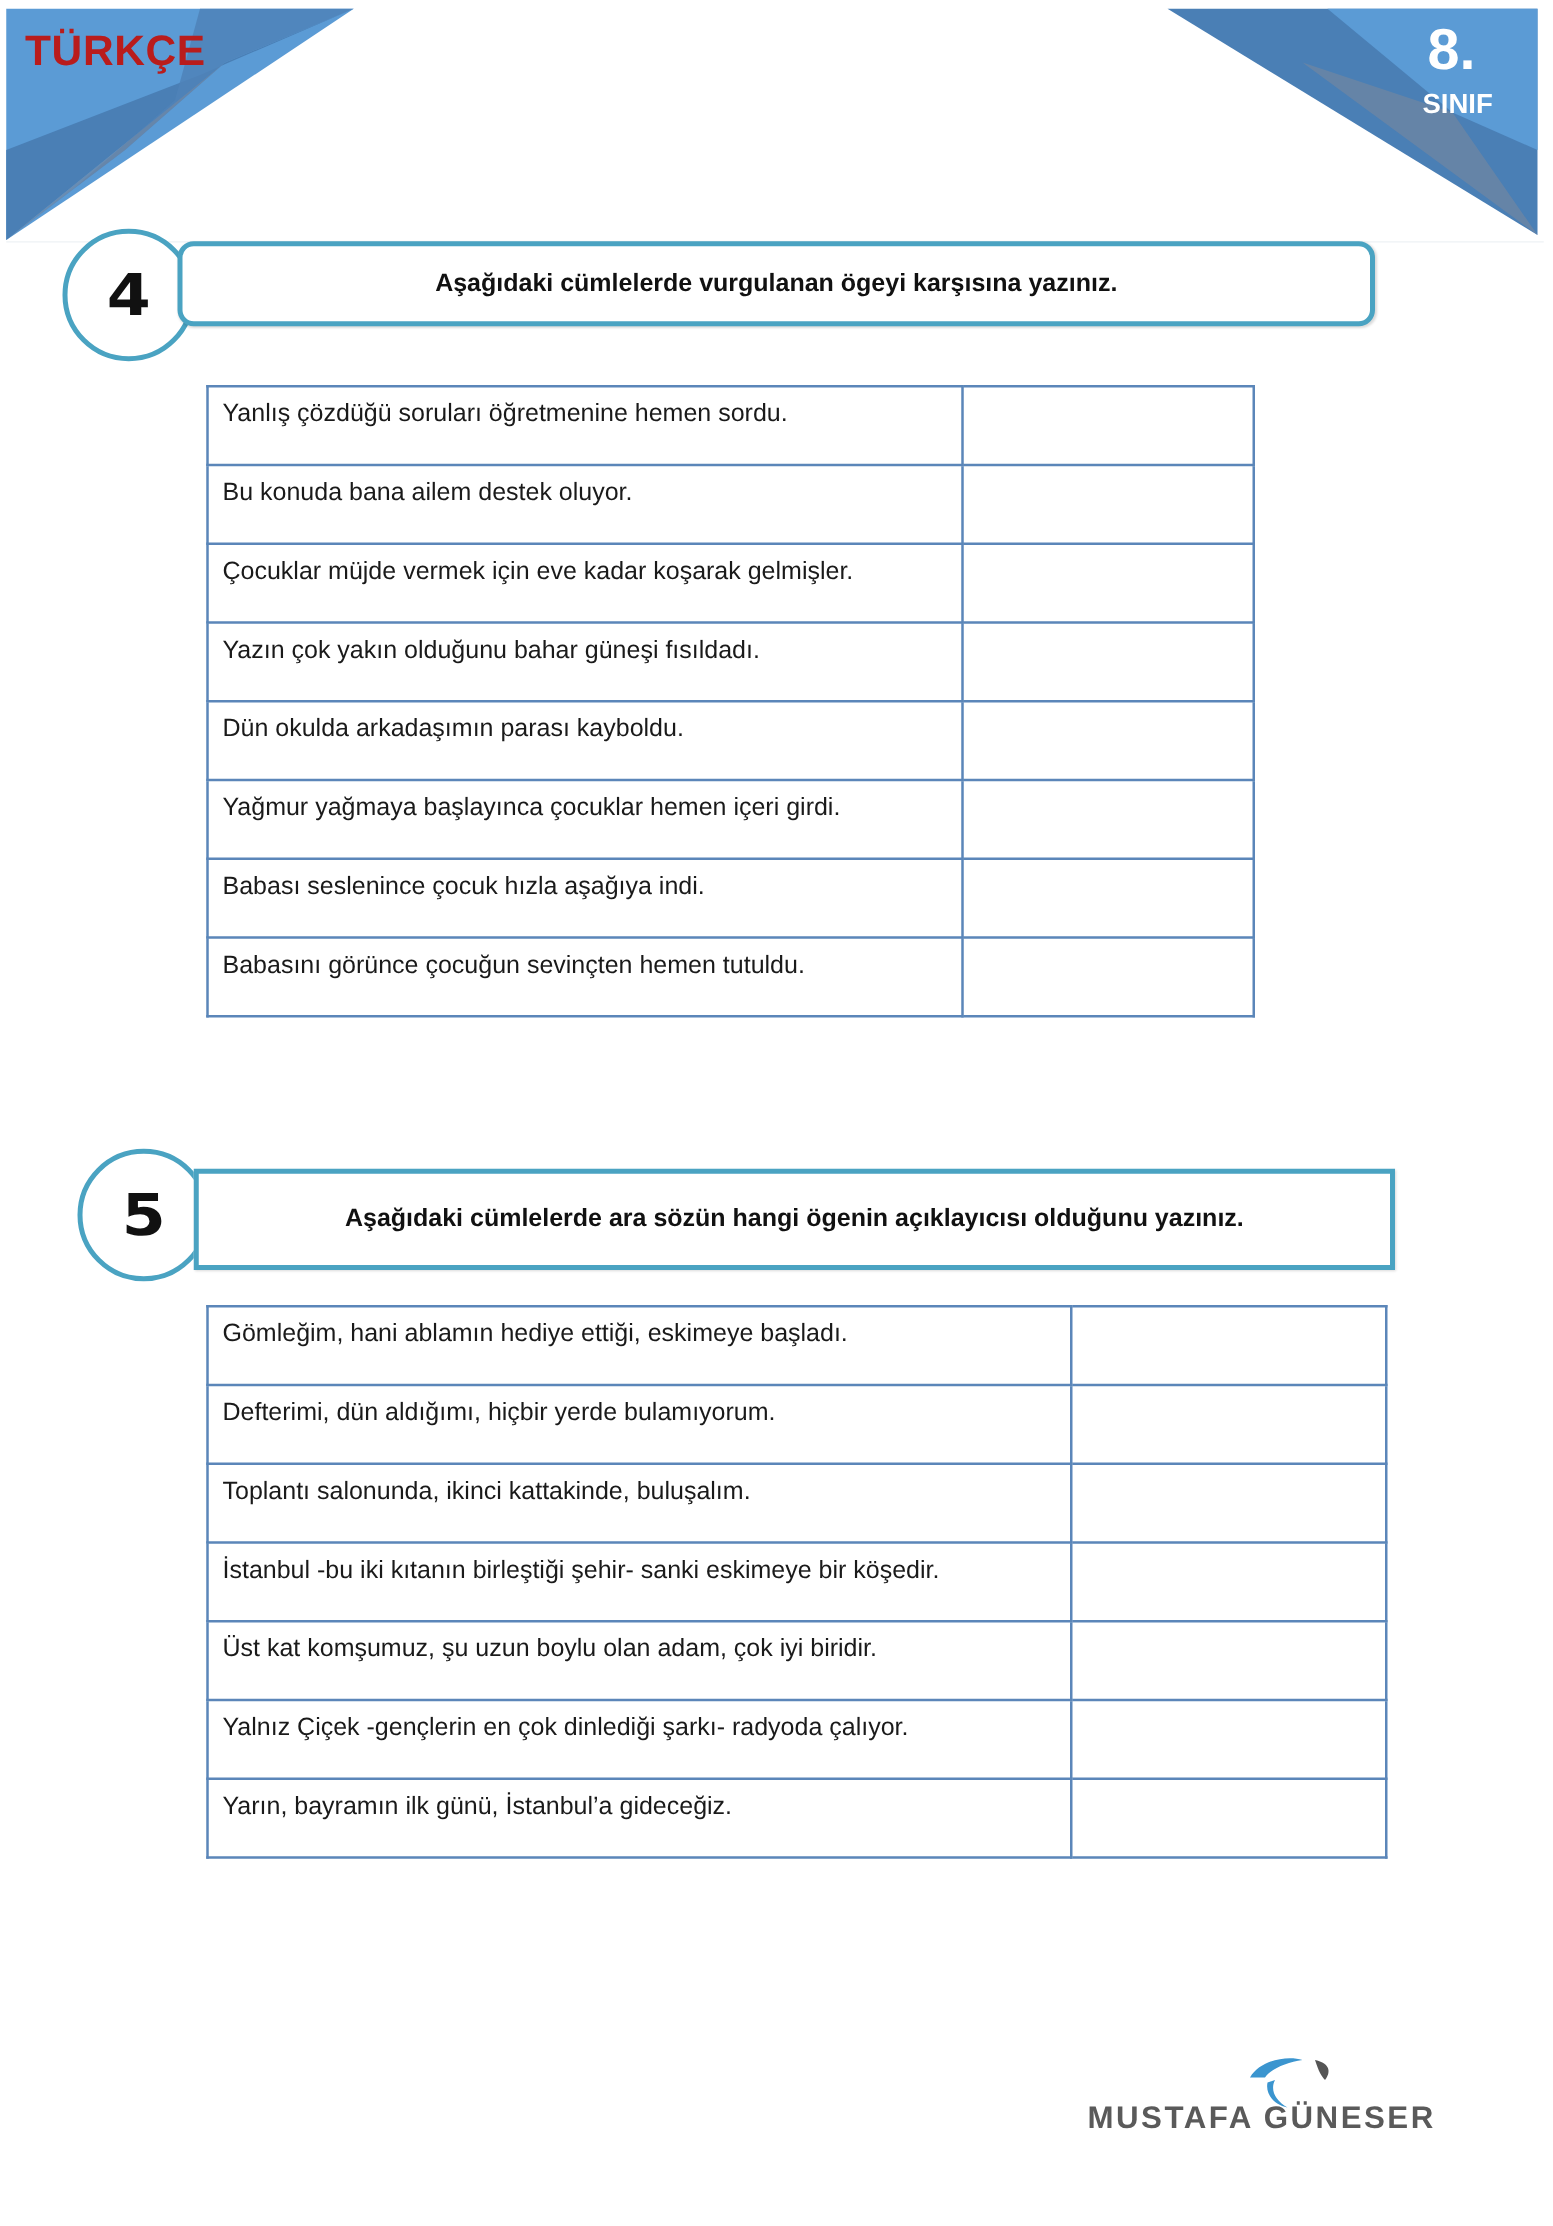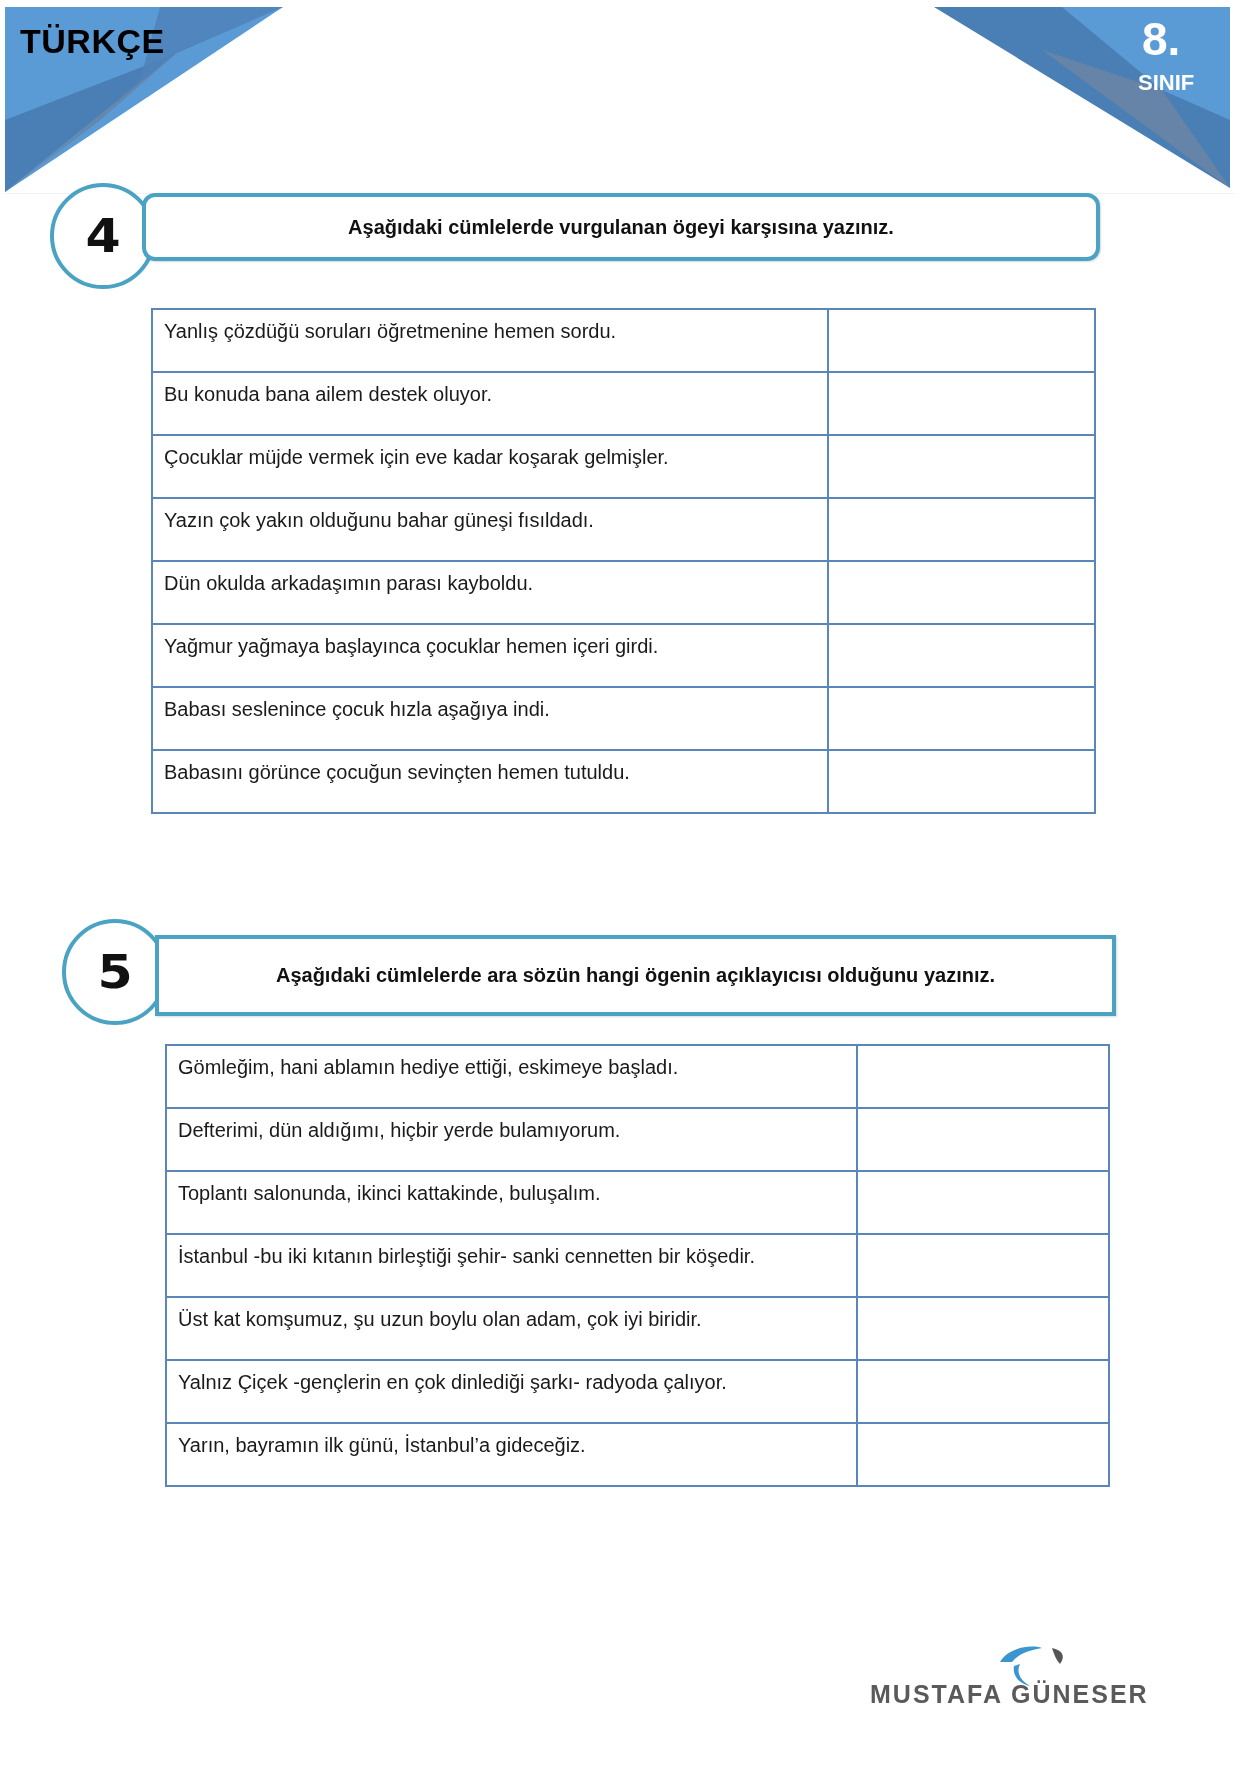--- a/index.html
+++ b/index.html
@@ -2,21 +2,21 @@
 <html><head>
 <meta charset="utf-8">
 <style>
   html, body { margin: 0; padding: 0; background: #ffffff; }
   body { width: 1242px; height: 1781px; position: relative; overflow: hidden;
          font-family: "Liberation Sans", "DejaVu Sans", sans-serif; color: #1a1a1a; }
   .abs { position: absolute; }
   .header-left, .header-right { position: absolute; top: 0; }
   .header-left { left: 0; width: 300px; height: 200px; }
   .header-right { right: 0; width: 320px; height: 200px; }
-  .subject-title { position: absolute; left: 20px; top: 22px; font-size: 34px; font-weight: bold; color: #000000; letter-spacing: 0.5px; }
+  .subject-title { position: absolute; left: 20px; top: 22px; font-size: 34px; font-weight: bold; color: #b91c1c; letter-spacing: 0.5px; }
   .grade-number { position: absolute; left: 1142px; top: 12px; font-size: 46px; font-weight: bold; color: #ffffff; }
   .grade-label { position: absolute; left: 1138px; top: 70px; font-size: 22px; font-weight: bold; color: #ffffff; }
 
   .q-circle { position: absolute; width: 96px; height: 96px; border: 4px solid #4aa3c2; border-radius: 50%; background: #fff;
               display: flex; align-items: center; justify-content: center; box-sizing: border-box; }
   .q-number { font-size: 46px; font-weight: 900; color: #111; font-family: "DejaVu Sans", sans-serif; transform: scaleX(1.1); }
   .q-box { position: absolute; border: 4px solid #4aa3c2; background: #fff; box-sizing: border-box;
            display: flex; align-items: center; justify-content: center; box-shadow: 1px 1px 2px rgba(0,0,0,0.15); }
   .q-text { font-size: 20px; font-weight: bold; color: #111; }
 
@@ -52,21 +52,21 @@
 <div class="grade-label">SINIF</div>
 <div class="abs" style="left:5px; top:193px; width:1230px; height:1px; background:#eef2f5;"></div>
 
 <div class="q-circle" style="left:50px; top:183px; width:106px; height:106px;">
   <span class="q-number">4</span>
 </div>
 <div class="q-box" style="left:142px; top:193px; width:958px; height:68px;border-radius:13px;">
   <span class="q-text">Aşağıdaki cümlelerde vurgulanan ögeyi karşısına yazınız.</span>
 </div>
 
-<table class="ws-table" style="left:151px; top:308px; width:945px;">
+<table class="ws-table" style="left:165px; top:308px; width:839px;">
   <colgroup>
       <col style="width:677px">
       <col style="width:268px">
     </colgroup>
   <tbody>
     <tr>
         <td class="sentence">Yanlış çözdüğü soruları öğretmenine hemen sordu.</td>
         <td class="answer"></td>
       </tr>
     <tr>
@@ -119,21 +119,21 @@
       </tr>
     <tr>
         <td class="sentence">Defterimi, dün aldığımı, hiçbir yerde bulamıyorum.</td>
         <td class="answer"></td>
       </tr>
     <tr>
         <td class="sentence">Toplantı salonunda, ikinci kattakinde, buluşalım.</td>
         <td class="answer"></td>
       </tr>
     <tr>
-        <td class="sentence">İstanbul -bu iki kıtanın birleştiği şehir- sanki cennetten bir köşedir.</td>
+        <td class="sentence">İstanbul -bu iki kıtanın birleştiği şehir- sanki eskimeye bir köşedir.</td>
         <td class="answer"></td>
       </tr>
     <tr>
         <td class="sentence">Üst kat komşumuz, şu uzun boylu olan adam, çok iyi biridir.</td>
         <td class="answer"></td>
       </tr>
     <tr>
         <td class="sentence">Yalnız Çiçek -gençlerin en çok dinlediği şarkı- radyoda çalıyor.</td>
         <td class="answer"></td>
       </tr>

